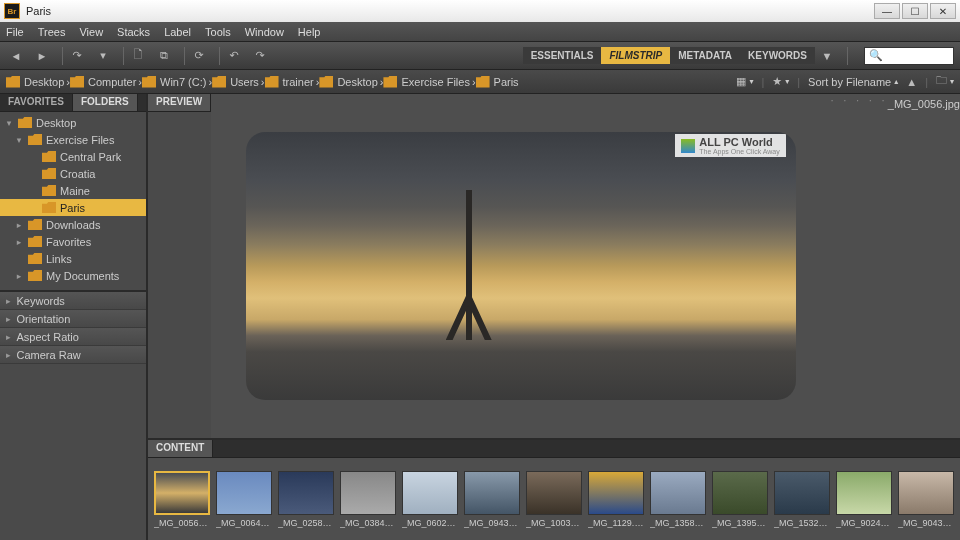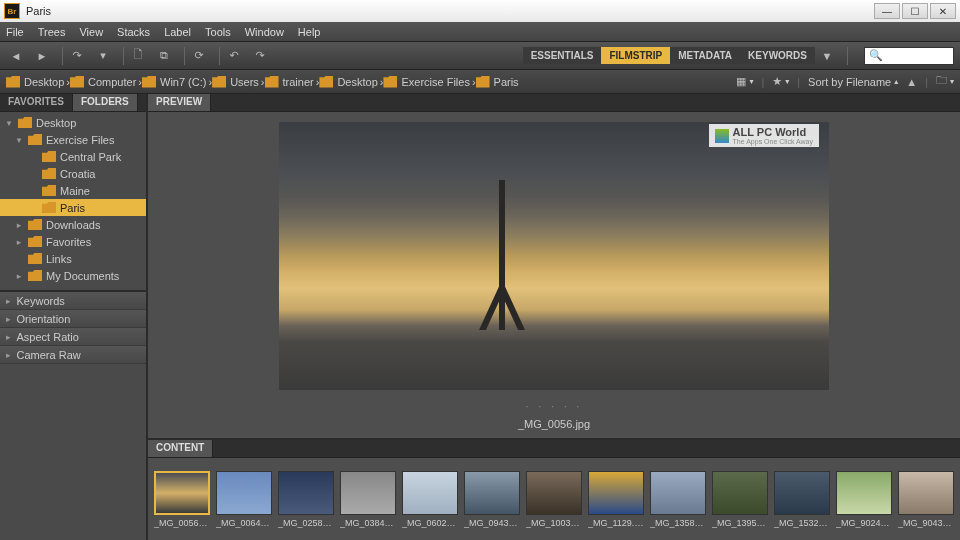--- a/index.html
+++ b/index.html
@@ -9,21 +9,21 @@
 .titlebar .title { color:#222; }
 .titlebar .winctl { margin-left:auto; display:flex; }
 .titlebar .winbtn { width:26px; height:16px; background:linear-gradient(#f0f0f0,#d8d8d8); border:1px solid #aaa; margin-left:2px; display:flex; align-items:center; justify-content:center; font-size:10px; color:#333; cursor:pointer; }
 .menubar { height:20px; background:linear-gradient(#555,#444); display:flex; align-items:center; padding:0 6px; border-bottom:1px solid #222; }
 .menubar span { margin-right:14px; color:#ddd; cursor:pointer; }
 .toolbar { height:28px; background:linear-gradient(#555,#3a3a3a); display:flex; align-items:center; padding:0 6px; border-bottom:1px solid #222; }
 .tbtn { width:20px; height:18px; margin-right:6px; display:flex; align-items:center; justify-content:center; cursor:pointer; color:#bbb; }
 .tsep { width:1px; height:18px; background:#666; margin:0 4px; }
 .workspace-tabs { margin-left:auto; display:flex; align-items:center; }
 .ws-tab { padding:3px 8px; background:#3a3a3a; color:#ccc; cursor:pointer; font-size:10px; font-weight:bold; }
-.ws-tab.active { background:#e8b842; color:#2a2a2a; }
+.ws-tab.active { background:#e8b842; color:#2a2a2a;font-style:italic; }
 .search { margin-left:12px; width:90px; height:18px; background:#fff; border:1px solid #333; display:flex; align-items:center; padding:0 4px; }
 .search-icon { font-size:11px; color:#555; margin-right:3px; }
 .breadcrumb { height:24px; background:linear-gradient(#4a4a4a,#3a3a3a); display:flex; align-items:center; padding:0 6px; border-bottom:1px solid #222; }
 .crumb { display:flex; align-items:center; margin-right:2px; cursor:pointer; }
 .crumb .fold-icon { width:14px; height:12px; background:#d89628; margin-right:4px; clip-path:polygon(0 15%,35% 15%,45% 0,100% 0,100% 100%,0 100%); }
 .bc-right { margin-left:auto; display:flex; align-items:center; gap:8px; }
 .bc-ctl { display:flex; align-items:center; cursor:pointer; color:#bbb; }
 .bc-ctl .dd { margin-left:3px; font-size:8px; }
 .main { display:flex; height:446px; }
 .left { width:208px; display:flex; flex-direction:column; background:#4a4a4a; }
@@ -35,23 +35,23 @@
 .tree-row { display:flex; align-items:center; height:17px; padding-left:4px; cursor:pointer; }
 .tree-row .tw{ width:10px; text-align:center; color:#999; font-size:9px; }
 .tree-row .fi { width:14px; height:11px; background:#d89628; margin:0 4px; clip-path:polygon(0 15%,35% 15%,45% 0,100% 0,100% 100%,0 100%); }
 .tree-row.sel { background:#e8b842; color:#222; }
 .tree-row.sel span { color:#222; }
 .i1{padding-left:14px}.i2{padding-left:28px}
 .filter { flex:1; }
 .filter-row { display:flex; align-items:center; height:18px; padding:0 6px; border-bottom:1px solid #3a3a3a; background:linear-gradient(#555,#484848); cursor:pointer; }
 .filter-row .tw { margin-right:6px; font-size:9px; color:#999; }
 .right { flex:1; display:flex; flex-direction:column; border-left:2px solid #2a2a2a; }
-.preview { flex:1; display:flex; flex-direction:column; }
+.preview { flex:1; display:flex; flex-direction:row; }
 .preview-img-wrap { flex:1; background:#4e4e4e; display:flex; align-items:center; justify-content:center; position:relative; }
-.preview-img { width:550px; height:268px; background:linear-gradient(to bottom,#3a3d42 0%,#4a4d52 18%,#575654 28%,#6b655a 35%,#8a7c5e 42%,#b89a5a 50%,#d4b068 56%,#e0c07a 62%,#c8a868 70%,#6a6258 76%,#4a4845 82%,#3a3a3a 100%); position:relative; overflow:hidden; }
+.preview-img { width:550px; height:268px; background:linear-gradient(to bottom,#3a3d42 0%,#4a4d52 18%,#575654 28%,#6b655a 35%,#8a7c5e 42%,#b89a5a 50%,#d4b068 56%,#e0c07a 62%,#c8a868 70%,#6a6258 76%,#4a4845 82%,#3a3a3a 100%); position:relative; overflow:hidden;border-radius:19px; }
 .tower { position:absolute; left:220px; bottom:60px; width:6px; height:150px; background:#2a2826; }
 .tower:before { content:""; position:absolute; bottom:0; left:-20px; width:46px; height:50px; background:#2a2826; clip-path:polygon(50% 0,100% 100%,85% 100%,50% 30%,15% 100%,0 100%); }
 .prev-caption { text-align:center; padding:4px 0 8px; background:#4e4e4e; color:#ccc; }
 .dots { text-align:center; background:#4e4e4e; color:#888; letter-spacing:3px; padding-bottom:2px; }
 .content { height:102px; border-top:2px solid #2a2a2a; display:flex; flex-direction:column; }
 .content-body { flex:1; display:flex; align-items:center; padding:4px 6px; gap:6px; overflow:hidden; background:#4e4e4e; }
 .thumb { flex:0 0 56px; display:flex; flex-direction:column; align-items:center; cursor:pointer; }
 .thumb-img { width:56px; height:44px; background:#666; border:1px solid #333; }
 .thumb.sel .thumb-img { border:2px solid #e8b842; }
 .thumb-label { font-size:9px; margin-top:3px; color:#ccc; white-space:nowrap; overflow:hidden; text-overflow:ellipsis; width:56px; text-align:center; }

